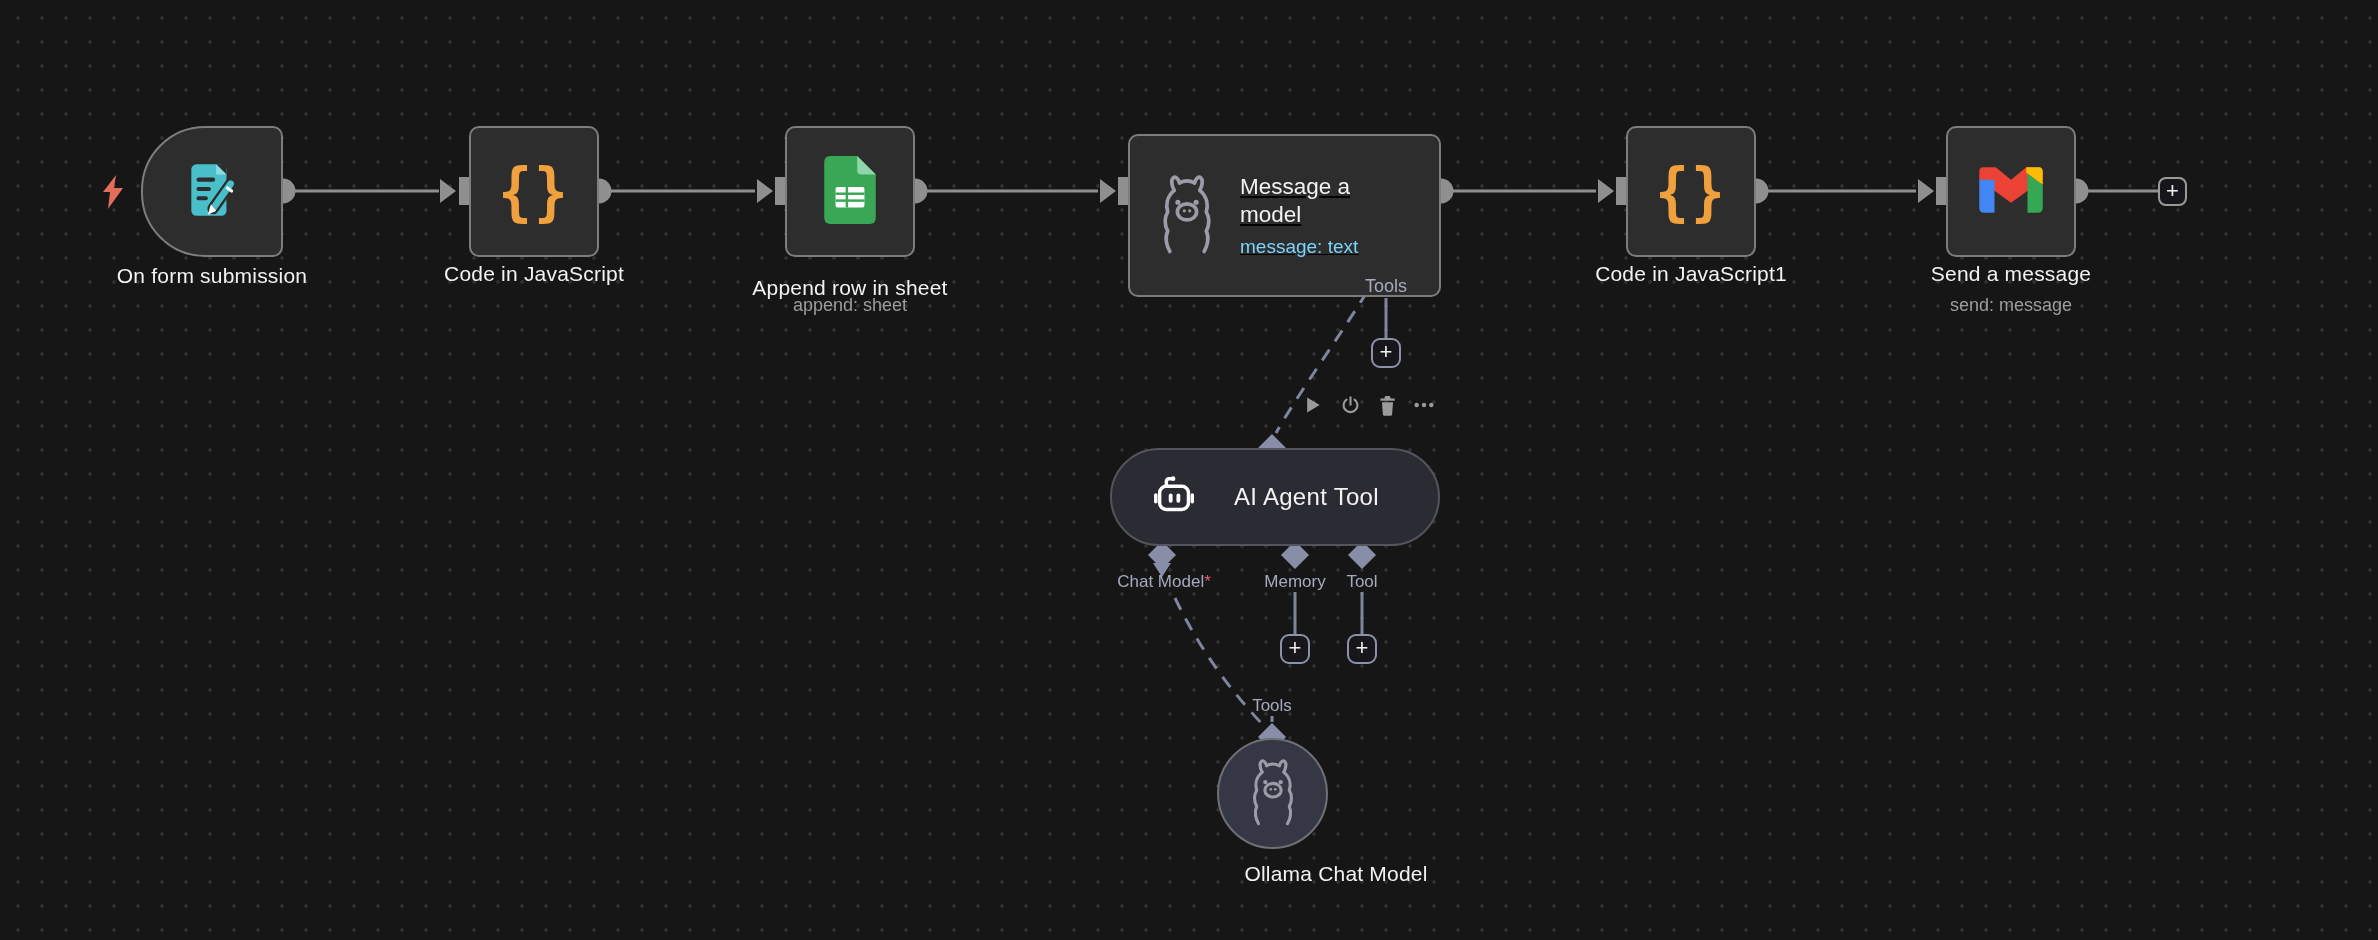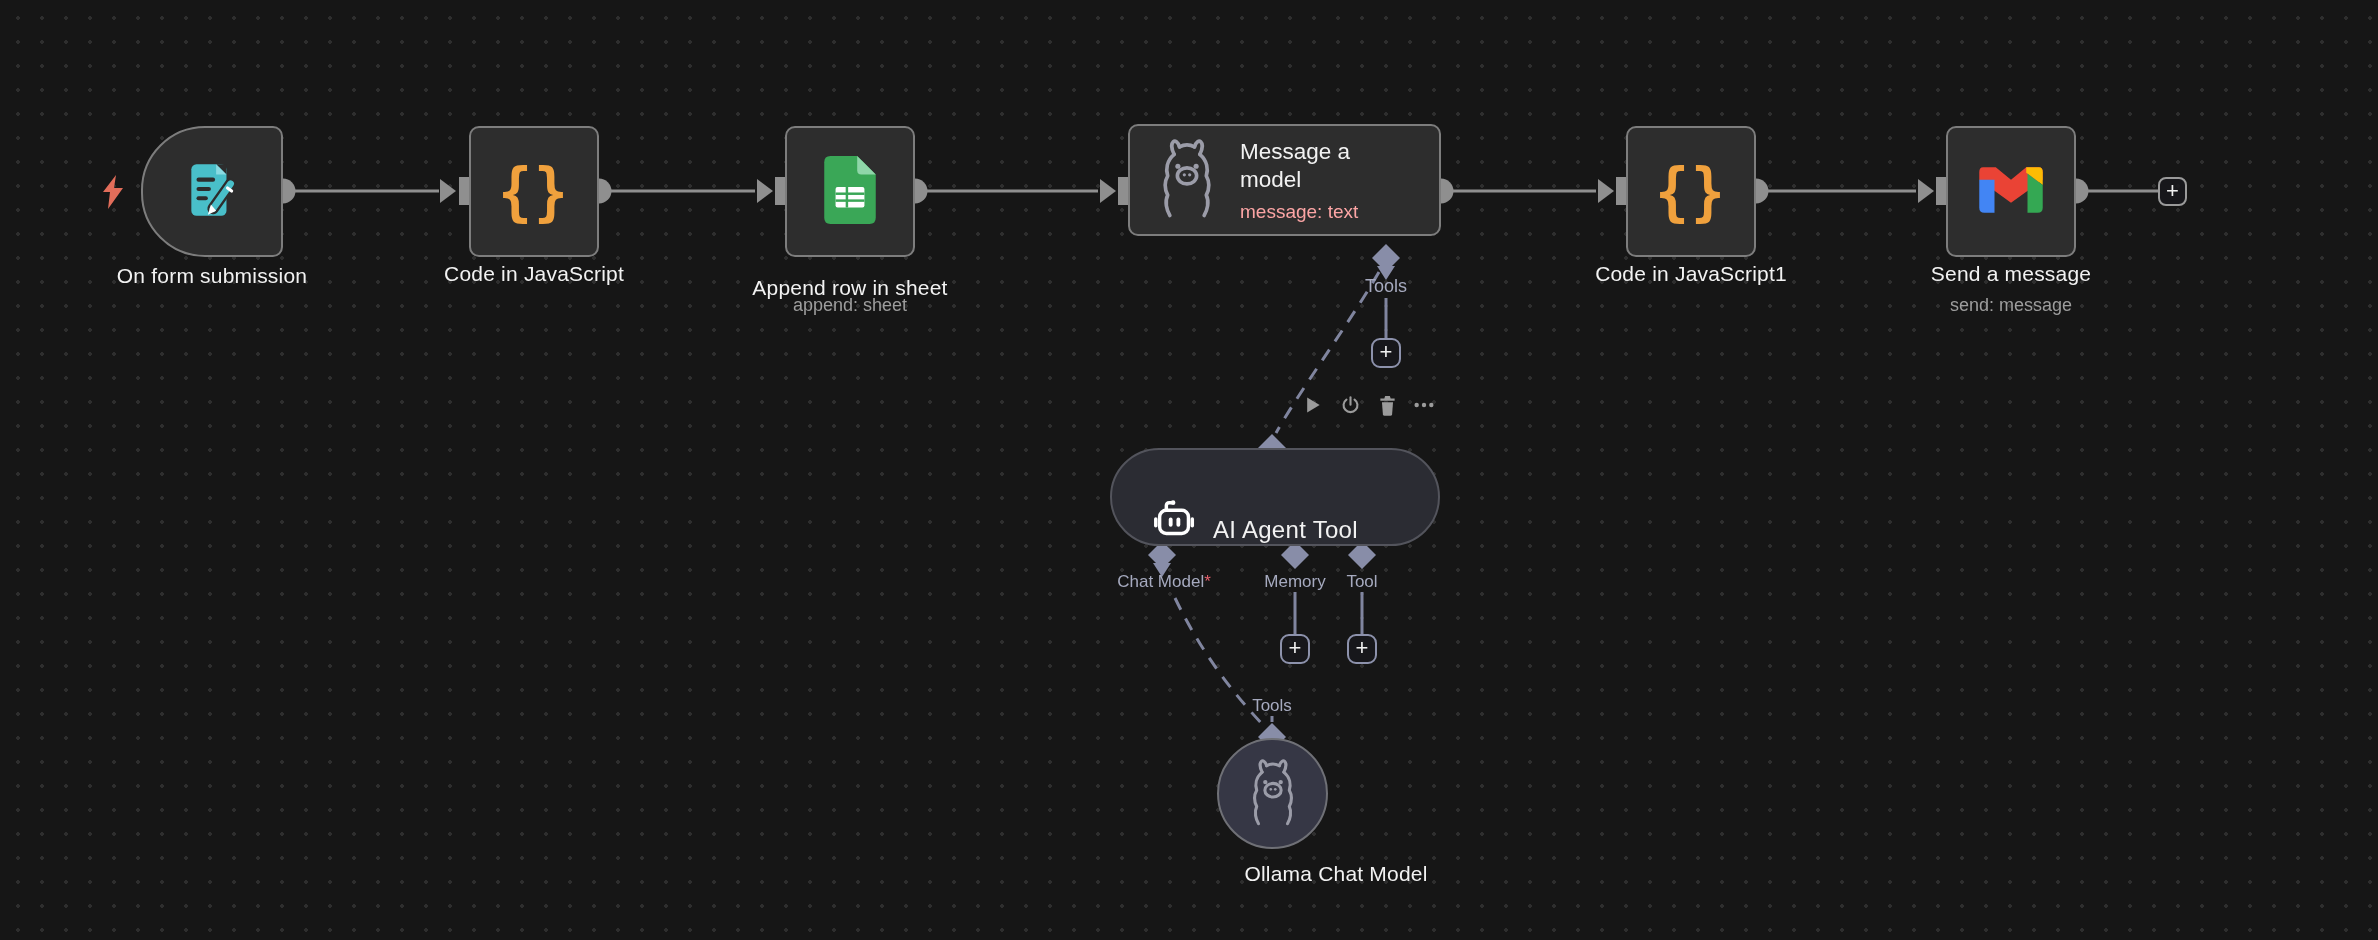--- a/index.html
+++ b/index.html
@@ -36,38 +36,38 @@
     font-size:56px;font-weight:700;color:#f0a13d;letter-spacing:2px;
     transform:scaleY(1.15);user-select:none;
   }
   .port-label{
     position:absolute;color:#a6aabf;font-size:17px;white-space:nowrap;
     text-align:center;
   }
   .req{color:#e4606d;}
   .pill{
     position:absolute;background:#2b2c33;border:2px solid #53545c;
-    border-radius:49px;display:flex;align-items:flex-end;box-sizing:border-box;
-    padding-left:38px;gap:13px;
+    border-radius:49px;display:flex;align-items:center;box-sizing:border-box;
+    padding-left:38px;gap:34px;
   }
   .pill-title{color:#f2f2f2;font-size:24px;font-weight:500;letter-spacing:.3px;}
   .circle-node{
     position:absolute;background:#363745;border:2.5px solid #6f7076;
     border-radius:50%;display:flex;align-items:center;justify-content:center;
     box-sizing:border-box;
   }
   .plus-btn{
     position:absolute;box-sizing:border-box;background:rgba(24,24,28,.85);
     border:2.5px solid #8d92ac;border-radius:9px;color:#f0f0f0;
     display:flex;align-items:center;justify-content:center;
     font-size:22px;font-weight:400;line-height:1;cursor:pointer;padding:0 0 2px 0;
   }
   .plus-btn.gray{border-color:#9a9a9a;border-radius:8px;}
   .m-title{color:#f2f2f2;font-size:22.5px;font-weight:500;line-height:28px;width:170px;}
-  .m-sub{color:#fca5a5;font-size:19px;margin-top:7px;}
+  .m-sub{color:#7dd3fc;font-size:19px;margin-top:7px;}
   .toolbar{
     position:absolute;display:flex;gap:13px;align-items:center;
   }
   .tb-btn{
     width:24px;height:24px;background:none;border:none;padding:0;margin:0;
     display:flex;align-items:center;justify-content:center;cursor:pointer;
   }
   .bolt{position:absolute;}
 </style>
 </head>
@@ -199,21 +199,21 @@
           <path d="M11 36.6 H39"></path>
             <path d="M11 43.3 H39"></path>
             <path d="M22 30 V50"></path>
         </g>
       </svg>
     </span>
   </div>
   <div class="node-label" style="left:720px;top:262px;width:260px;margin-top:14px;">Append row in sheet</div>
   <div class="node-sub" style="left:720px;top:295px;width:260px;">append: sheet</div>
 
-  <div class="node wide" style="left:1128px;top:124px;width:313px;height:112px;">
+  <div class="node wide" style="left:1128px;top:134px;width:313px;height:163px;text-decoration:underline;">
     <span>
       <svg width="70" height="90" viewBox="0 0 64 84">
           <use href="#llama"></use>
         </svg>
     </span>
     <div style="margin-left:18px;">
       <div class="m-title">Message a model</div>
       <div class="m-sub">message: text</div>
     </div>
   </div>

